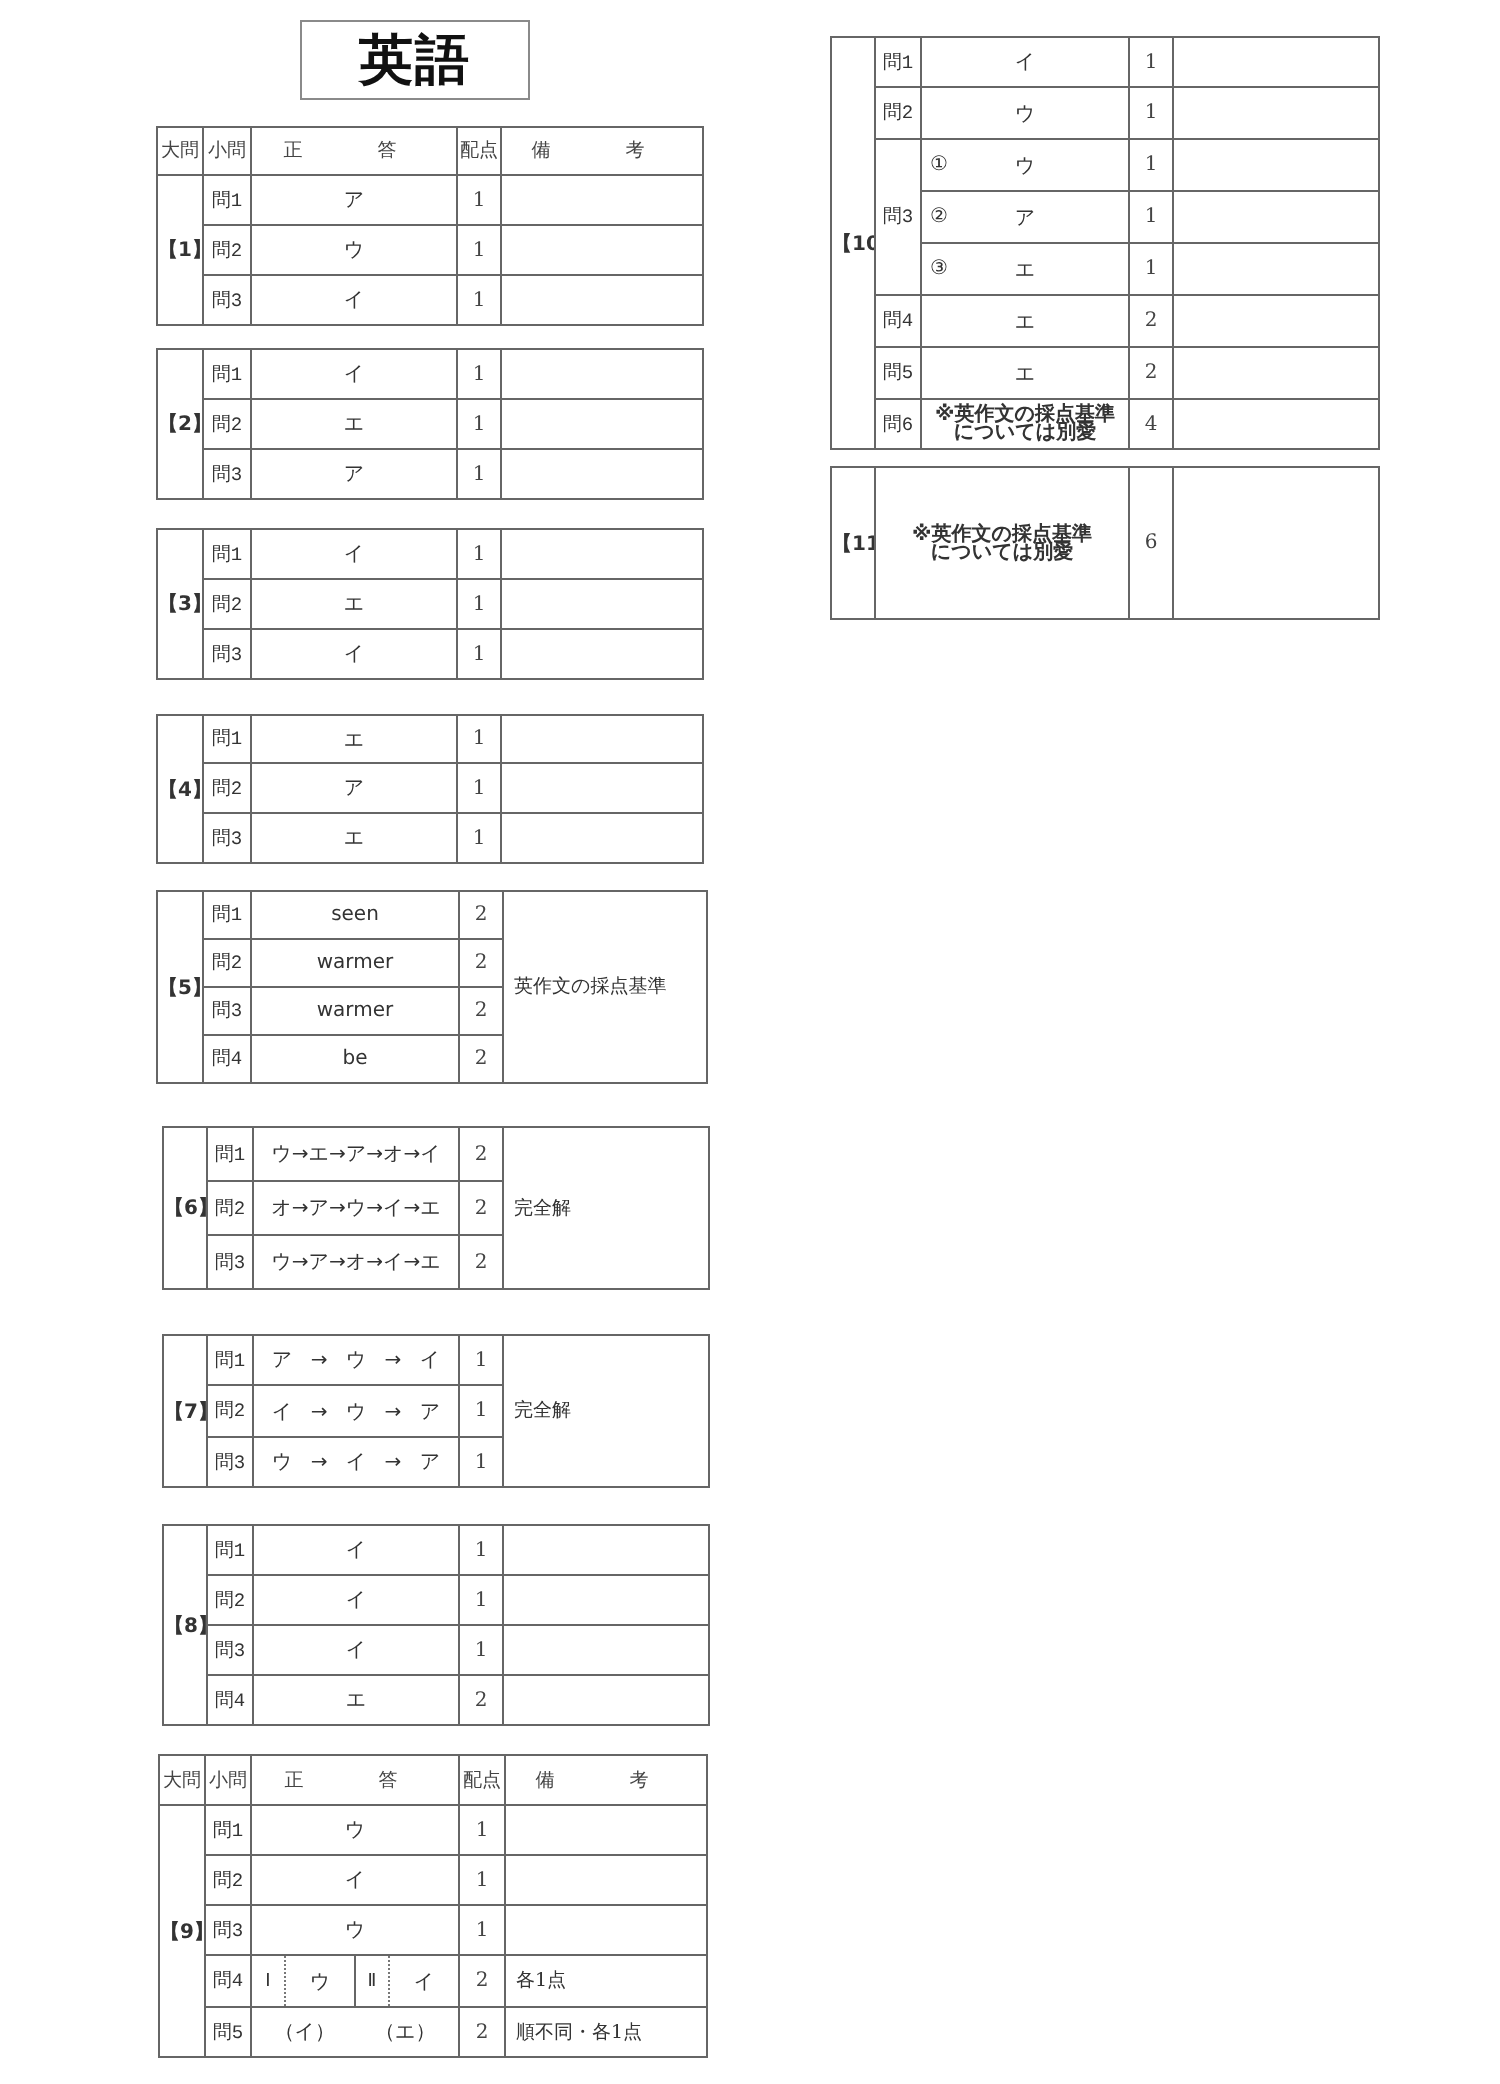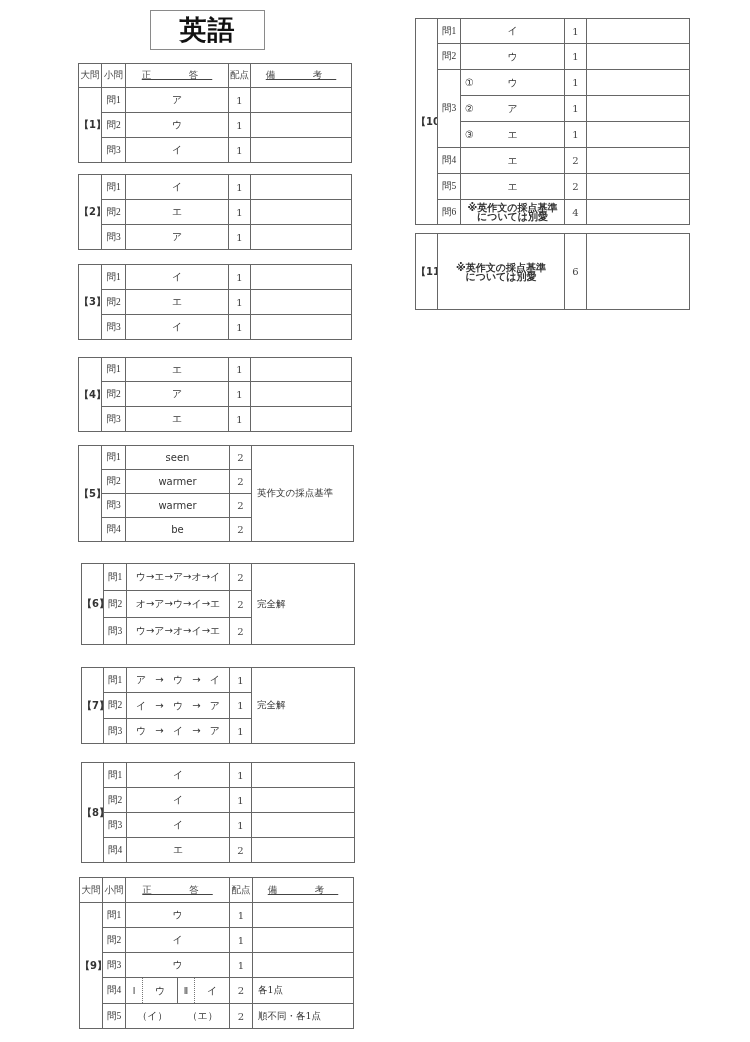--- a/index.html
+++ b/index.html
@@ -17,26 +17,26 @@
   table.ans {
     position: absolute; border-collapse: collapse; table-layout: fixed;
     border: 1.6px solid #333;
     font-size: 10px;
   }
   table.ans td {
     border: 1px solid #666; padding: 0; text-align: center; vertical-align: middle;
     overflow: hidden; white-space: nowrap;
   }
   table.ans td.big { font-family: "DejaVu Sans", sans-serif; font-size: 10px; font-weight: bold; color: #333; }
-  table.ans td.small { font-family: Liberation Serif, serif; font-size: 9.5px; color: #333; }
+  table.ans td.small { font-family: Liberation Mono, monospace; font-size: 9.5px; color: #333; }
   table.ans td.ans-cell { font-family: "DejaVu Sans", sans-serif; font-size: 10px; color: #333; }
   table.ans td.pts { font-family: "DejaVu Serif", serif; font-size: 10px; color: #444; }
   table.ans td.note { text-align: left; padding-left: 5px; font-size: 9.5px; color: #333; }
   table.ans tr.head td { font-size: 9.5px; color: #444; }
-  table.ans td.head-ans, table.ans td.head-note { letter-spacing: 14px; text-decoration: underline; }
+  table.ans td.head-ans, table.ans td.head-note { letter-spacing: 14px; }
   .en { font-family: "Liberation Sans", sans-serif; font-size: 9.5px; }
   .essay { font-family: "DejaVu Sans", sans-serif; font-size: 7.5px; line-height: 9px; font-weight: bold; color: #333; white-space: normal !important; }
   .sub-split { display: flex; width: 100%; height: 100%; align-items: stretch; }
   .sub-split > div { display: flex; align-items: center; }
   .roman { width: 16px; justify-content: center; border-right: 1px dotted #777; font-size: 9px; }
   .val { flex: 1; justify-content: center; }
   .val.mid { border-right: 1px solid #666; }
   .circle-row { display: flex; align-items: center; height: 100%; }
   .circle-row .circ { width: 18px; padding-left: 4px; text-align: left; font-size: 10px; }
   .circle-row .v { flex: 1; text-align: center; padding-right: 22px; }

